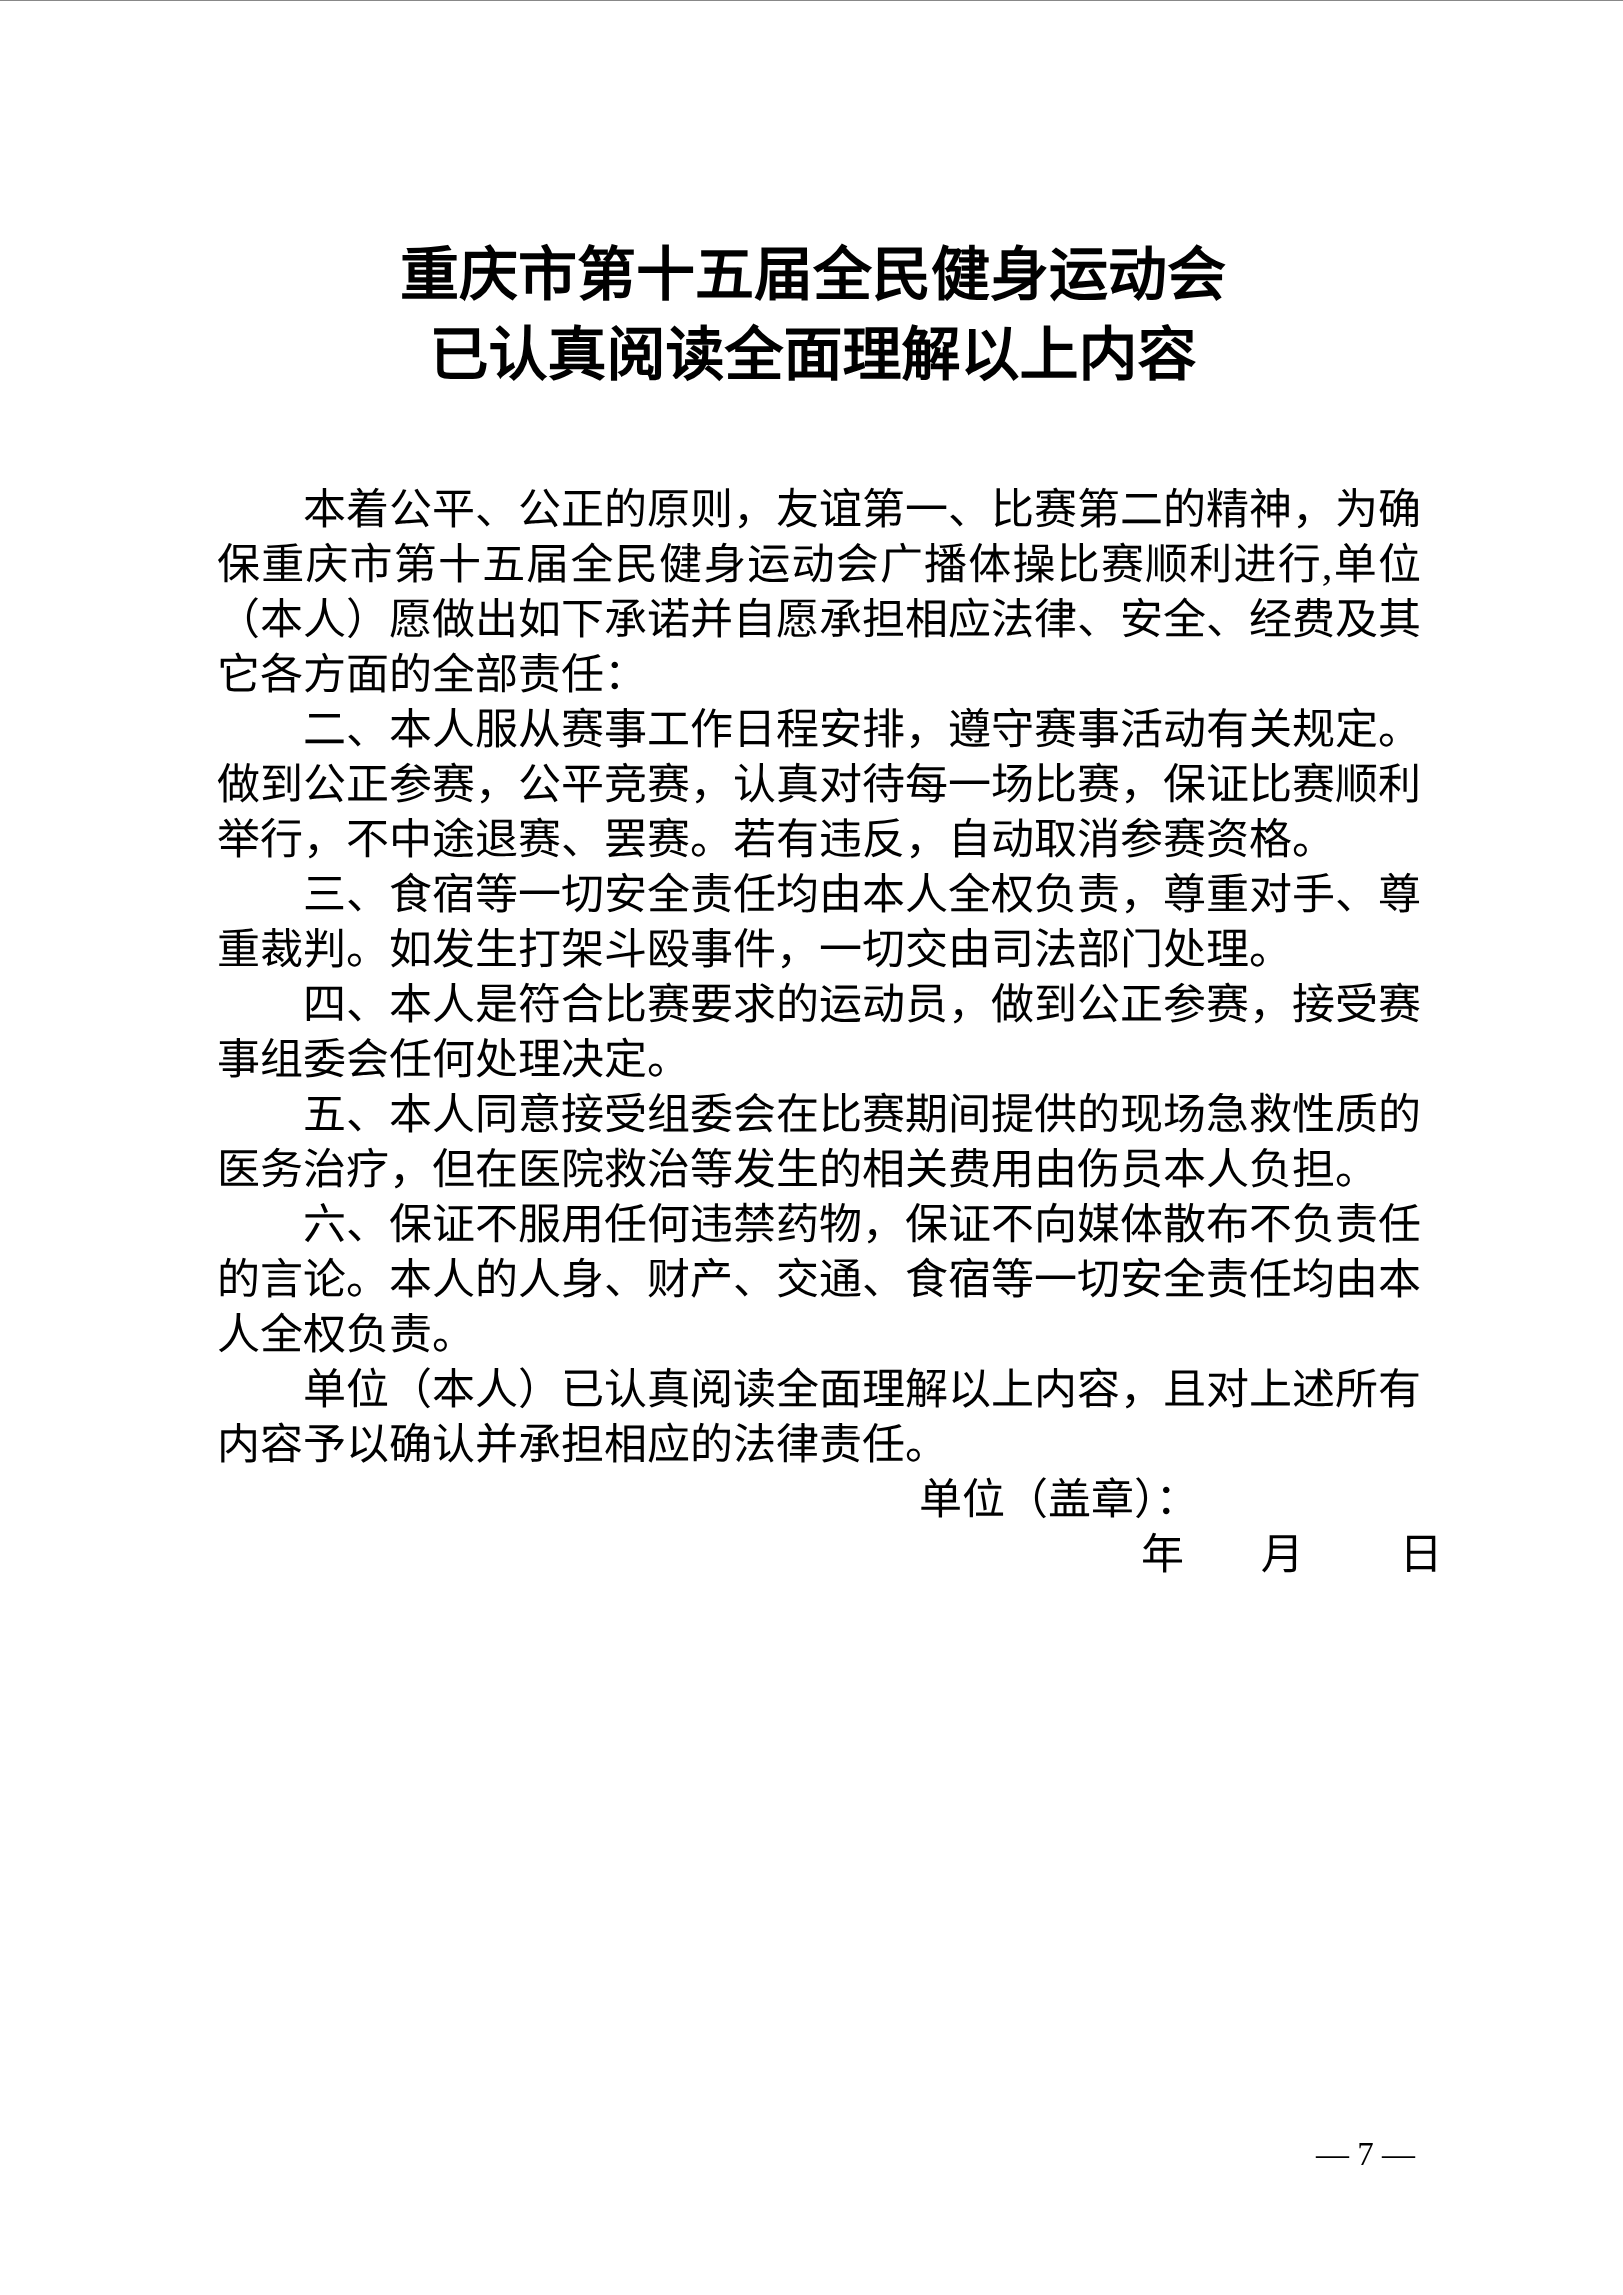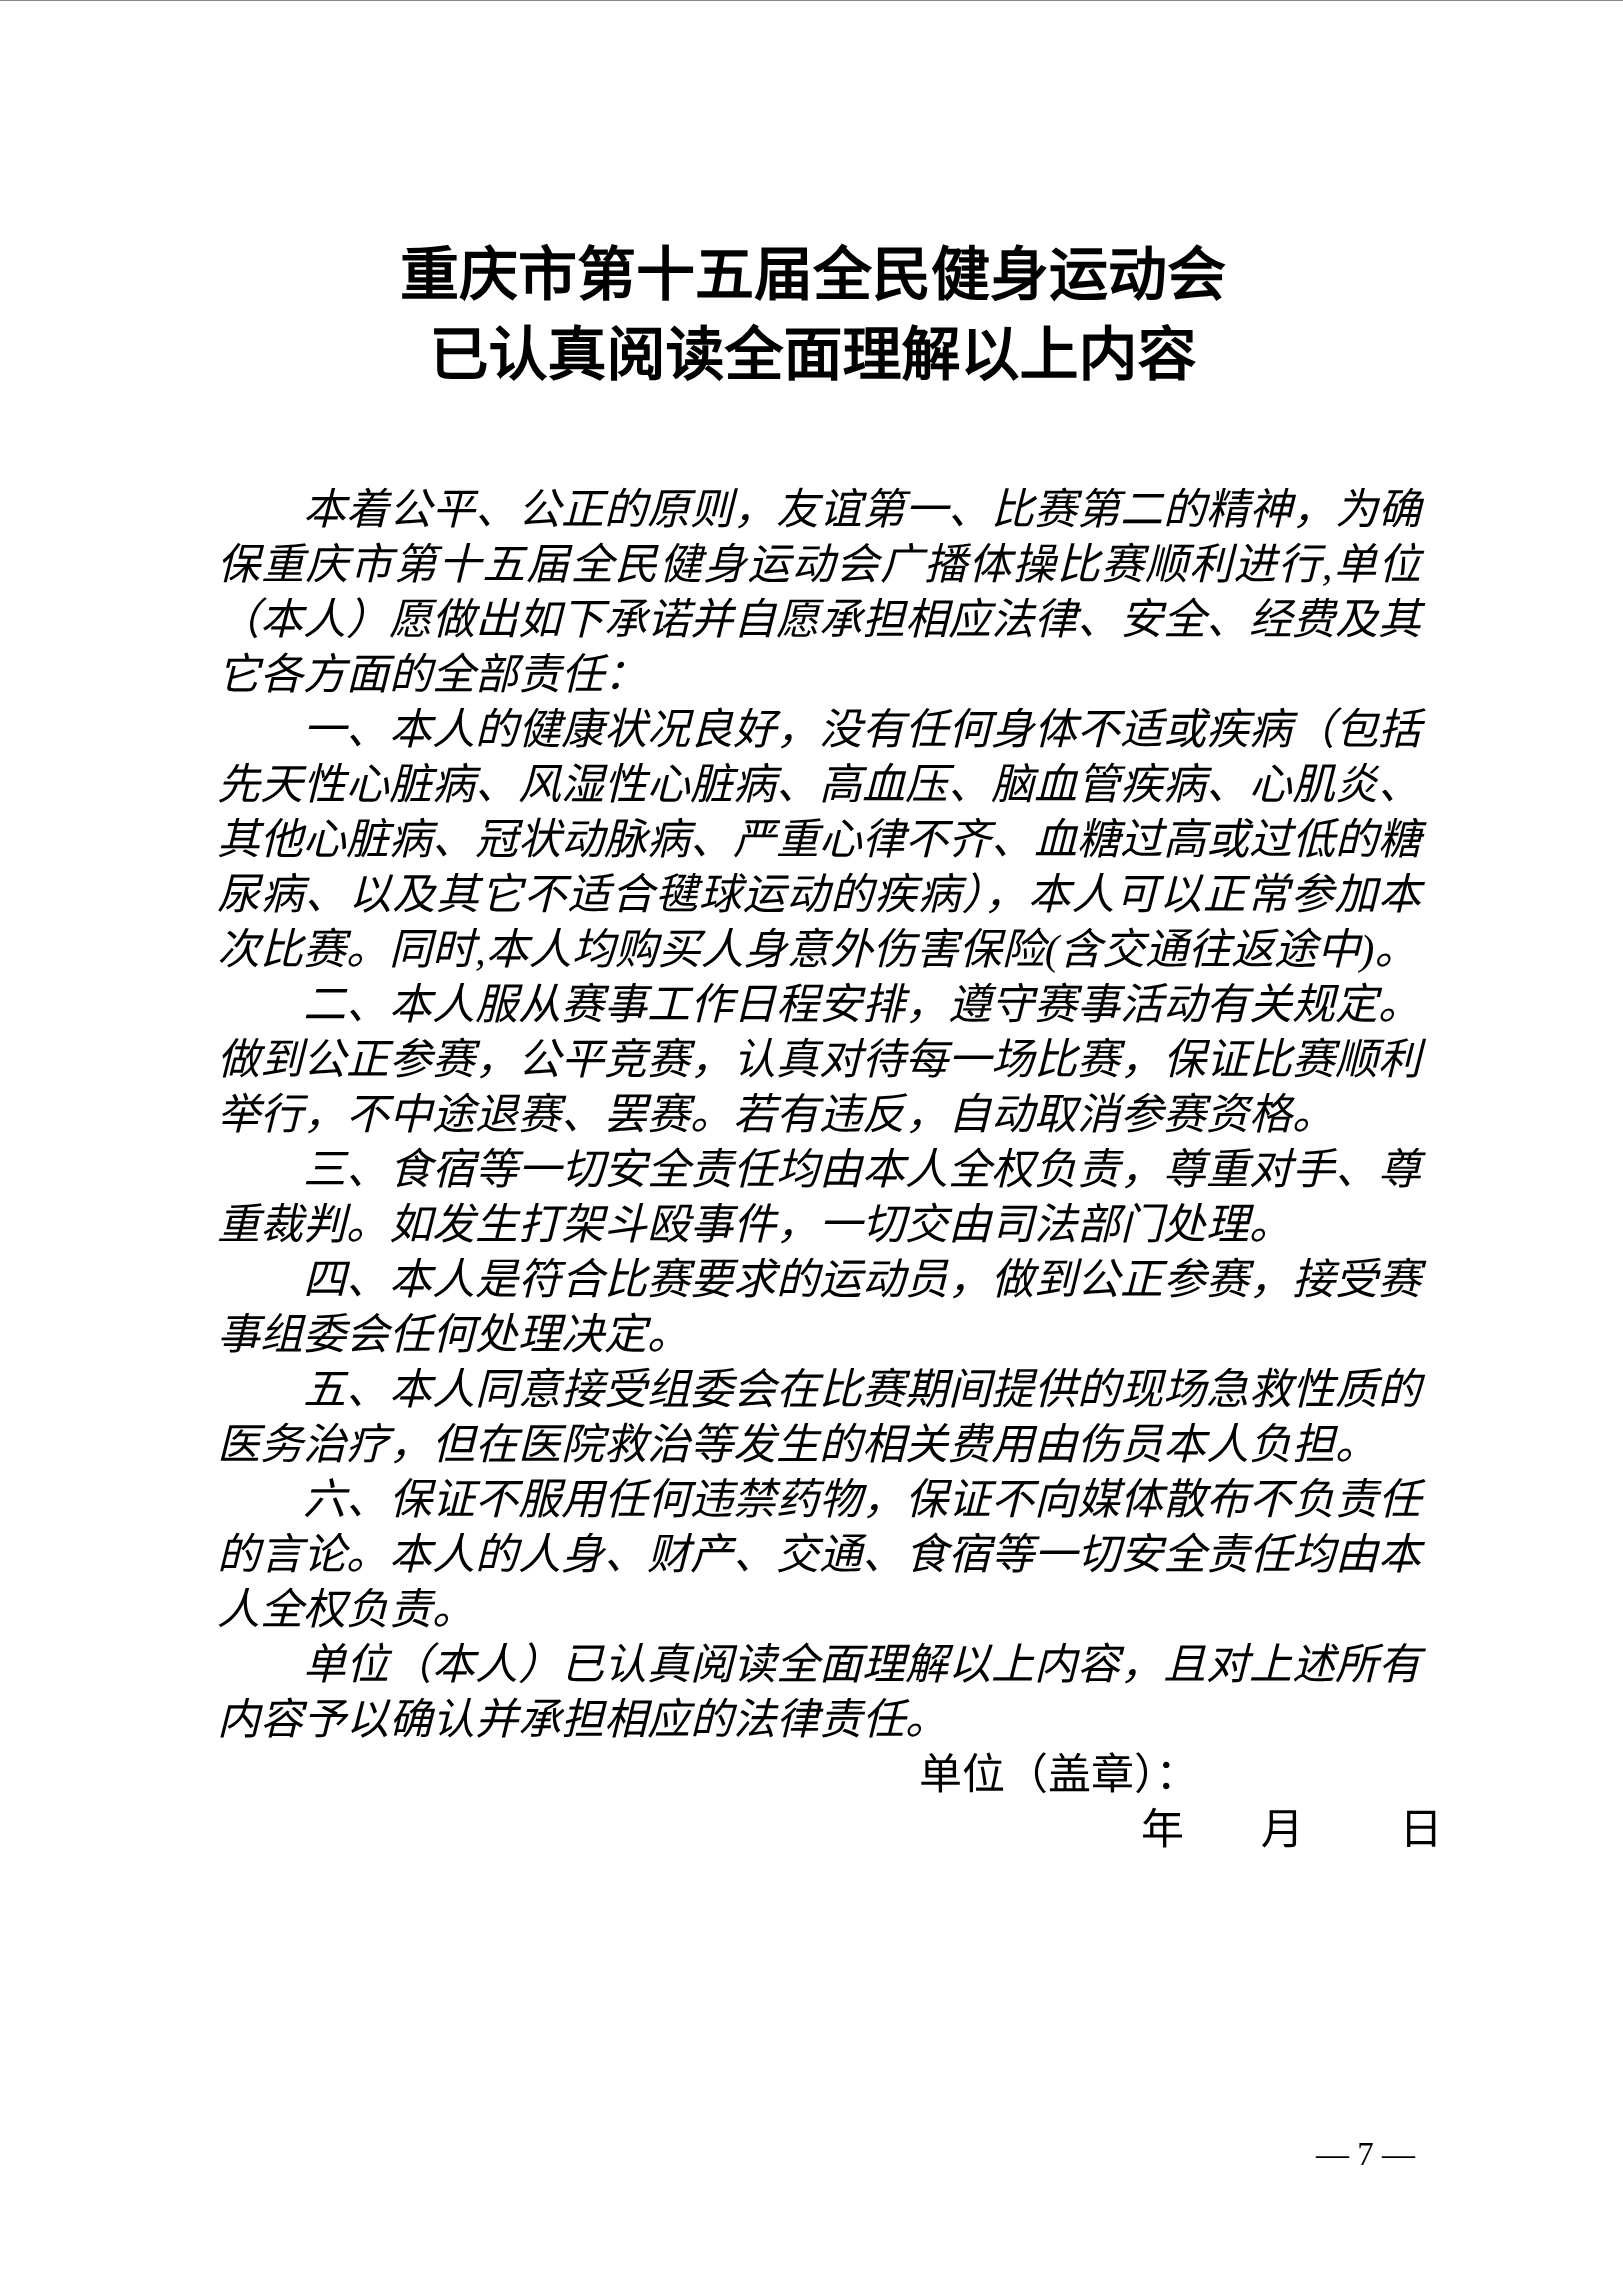--- a/index.html
+++ b/index.html
@@ -36,21 +36,20 @@
     width: 1204px;
     font-size: 43px;
     line-height: 55px;
     text-align: justify;
     text-justify: inter-ideograph;
   }
   .body-block p {
     margin: 0;
     padding: 0;
     text-indent: 2em;
-    font-style: italic;
   }
   .sign-line {
     padding-left: 702px;
     white-space: nowrap;
   }
   .date-line {
     padding-left: 924px;
     white-space: nowrap;
   }
   .date-line .date-month { margin-left: 66px; }
@@ -69,21 +68,20 @@
 
 <div class="page">
 
   <header class="title-block">
     <div>重庆市第十五届全民健身运动会</div>
     <div>已认真阅读全面理解以上内容</div>
   </header>
 
   <main class="body-block">
     <p>本着公平、公正的原则，友谊第一、比赛第二的精神，为确保重庆市第十五届全民健身运动会广播体操比赛顺利进行,单位（本人）愿做出如下承诺并自愿承担相应法律、安全、经费及其它各方面的全部责任：</p>
-    <p>一、本人的健康状况良好，没有任何身体不适或疾病（包括先天性心脏病、风湿性心脏病、高血压、脑血管疾病、心肌炎、其他心脏病、冠状动脉病、严重心律不齐、血糖过高或过低的糖尿病、以及其它不适合毽球运动的疾病），本人可以正常参加本次比赛。同时,本人均购买人身意外伤害保险(含交通往返途中)。</p>
     <p>二、本人服从赛事工作日程安排，遵守赛事活动有关规定。做到公正参赛，公平竞赛，认真对待每一场比赛，保证比赛顺利举行，不中途退赛、罢赛。若有违反，自动取消参赛资格。</p>
     <p>三、食宿等一切安全责任均由本人全权负责，尊重对手、尊重裁判。如发生打架斗殴事件，一切交由司法部门处理。</p>
     <p>四、本人是符合比赛要求的运动员，做到公正参赛，接受赛事组委会任何处理决定。</p>
     <p>五、本人同意接受组委会在比赛期间提供的现场急救性质的医务治疗，但在医院救治等发生的相关费用由伤员本人负担。</p>
     <p>六、保证不服用任何违禁药物，保证不向媒体散布不负责任的言论。本人的人身、财产、交通、食宿等一切安全责任均由本人全权负责。</p>
     <p>单位（本人）已认真阅读全面理解以上内容，且对上述所有内容予以确认并承担相应的法律责任。</p>
 
     <div class="sign-line">
       <span>单位（盖章）：</span>
     </div>

